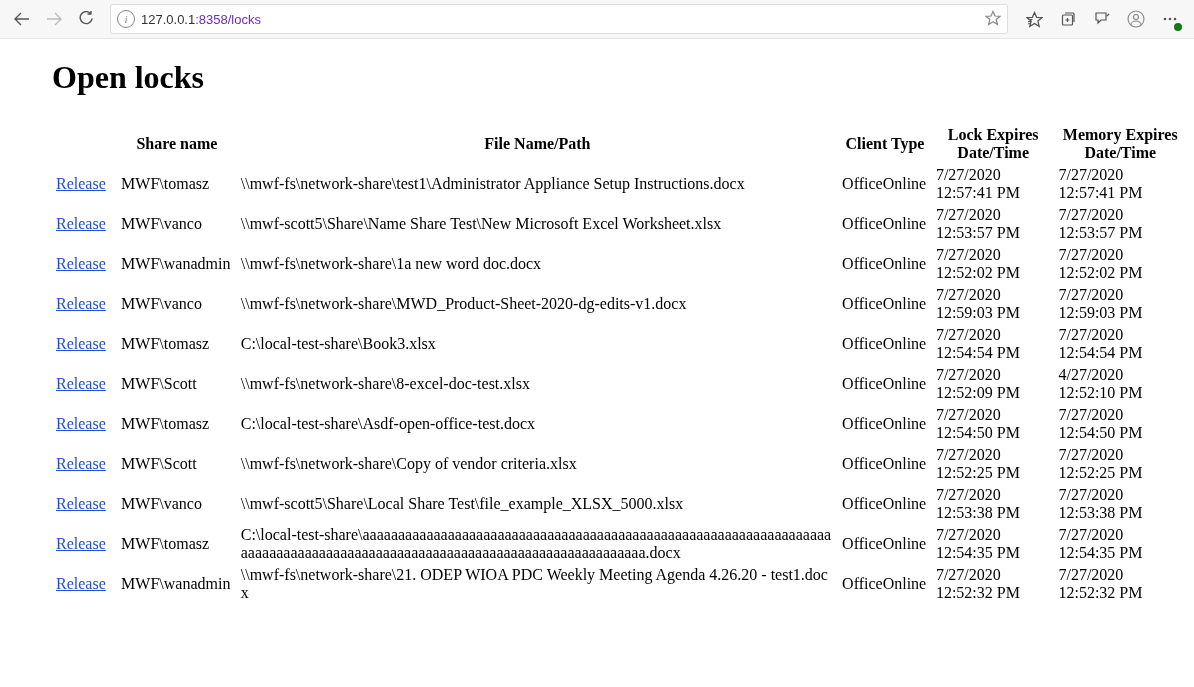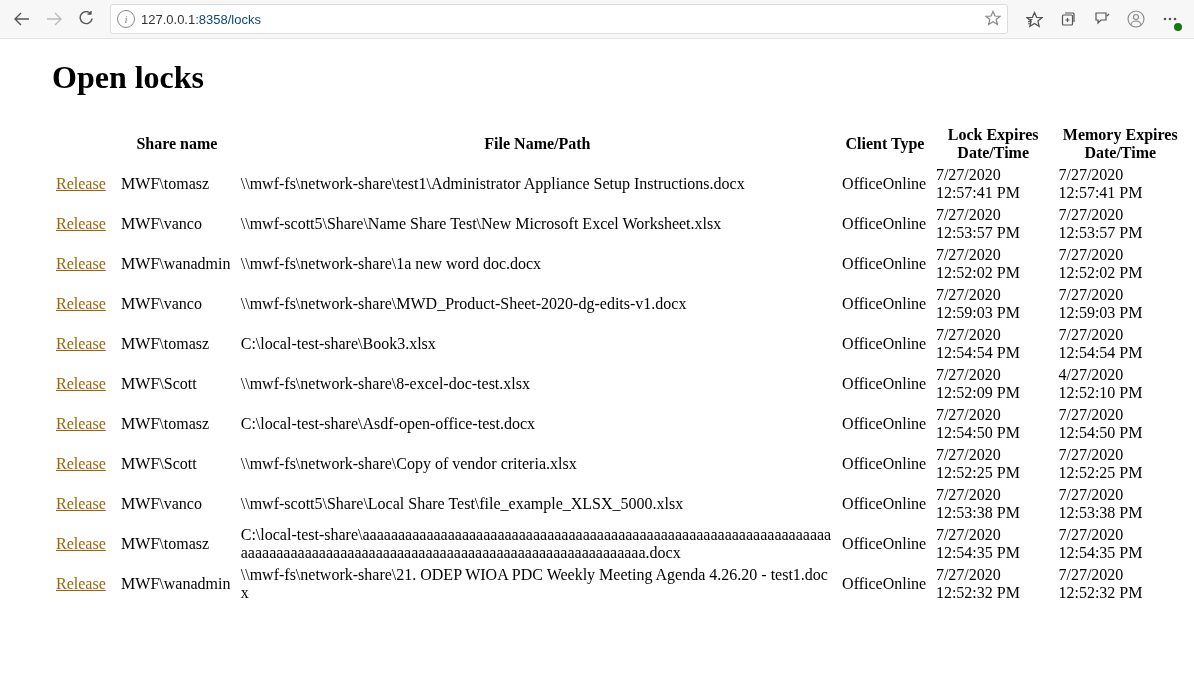--- a/index.html
+++ b/index.html
@@ -4,38 +4,38 @@
 <style>
   html,body{margin:0;padding:0;font-family:"Times New Roman",Times,serif;font-size:16px;color:#000;background:#fff;}
   
   .bar{height:38px;background:#f7f7f7;border-bottom:1px solid #e5e5e5;display:flex;align-items:center;padding:0 6px;font-family:"Segoe UI",Arial,sans-serif;font-size:13px;color:#444;}
   .bar .btn{width:32px;height:32px;display:flex;align-items:center;justify-content:center;border-radius:2px;}
   .bar .btn svg{stroke:#555;}
   .bar .btn.disabled svg{stroke:#bbb;}
   .addr{flex:1;height:28px;background:#fff;border:1px solid #ddd;border-radius:3px;display:flex;align-items:center;margin:0 8px;padding:0 6px;gap:6px;}
   .addr .info-icon{width:16px;height:16px;border:1px solid #888;border-radius:50%;display:flex;align-items:center;justify-content:center;color:#888;font-style:italic;font-family:Georgia,serif;font-size:11px;}
   .addr .url{flex:1;white-space:nowrap;overflow:hidden;color:#333;}
-  .addr .url .dim{color:#0c4a6e;}
+  .addr .url .dim{color:#6d28d9;}
   .right-icons{display:flex;align-items:center;gap:6px;padding:0 4px;}
   .right-icons .ic{width:28px;height:28px;display:flex;align-items:center;justify-content:center;color:#555;}
   .dots{position:relative;}
   .dots .badge{position:absolute;right:2px;bottom:2px;width:8px;height:8px;border-radius:50%;background:#107c10;}
   
   .page{padding:10px 8px 20px 8px;margin-left:44px;}
   h1{font-size:32px;font-weight:700;margin:10px 0 28px 0;}
   table{border-collapse:collapse;}
   th{font-weight:700;text-align:center;padding:2px 4px;vertical-align:middle;}
   td{padding:2px 4px;vertical-align:middle;}
   .c-action{width:58px;}
   .c-user{width:112px;}
   .c-path{width:665px;word-break:break-all;}
   .c-client{width:86px;font-family:Liberation Serif, serif;}
   .c-lock{width:120px;}
   .c-mem{width:130px;}
-  a.rel{color:#a16207;text-decoration:underline;}
+  a.rel{color:#1d4ed8;text-decoration:underline;}
 </style>
 </head>
 <body>
 
 <div class="bar">
   <div class="btn">
     <svg width="16" height="16" viewBox="0 0 16 16" fill="none" stroke-width="1.4">
         <path d="M7 2 L1 8 L7 14 M1 8 H15"></path>
       </svg>
   </div>

